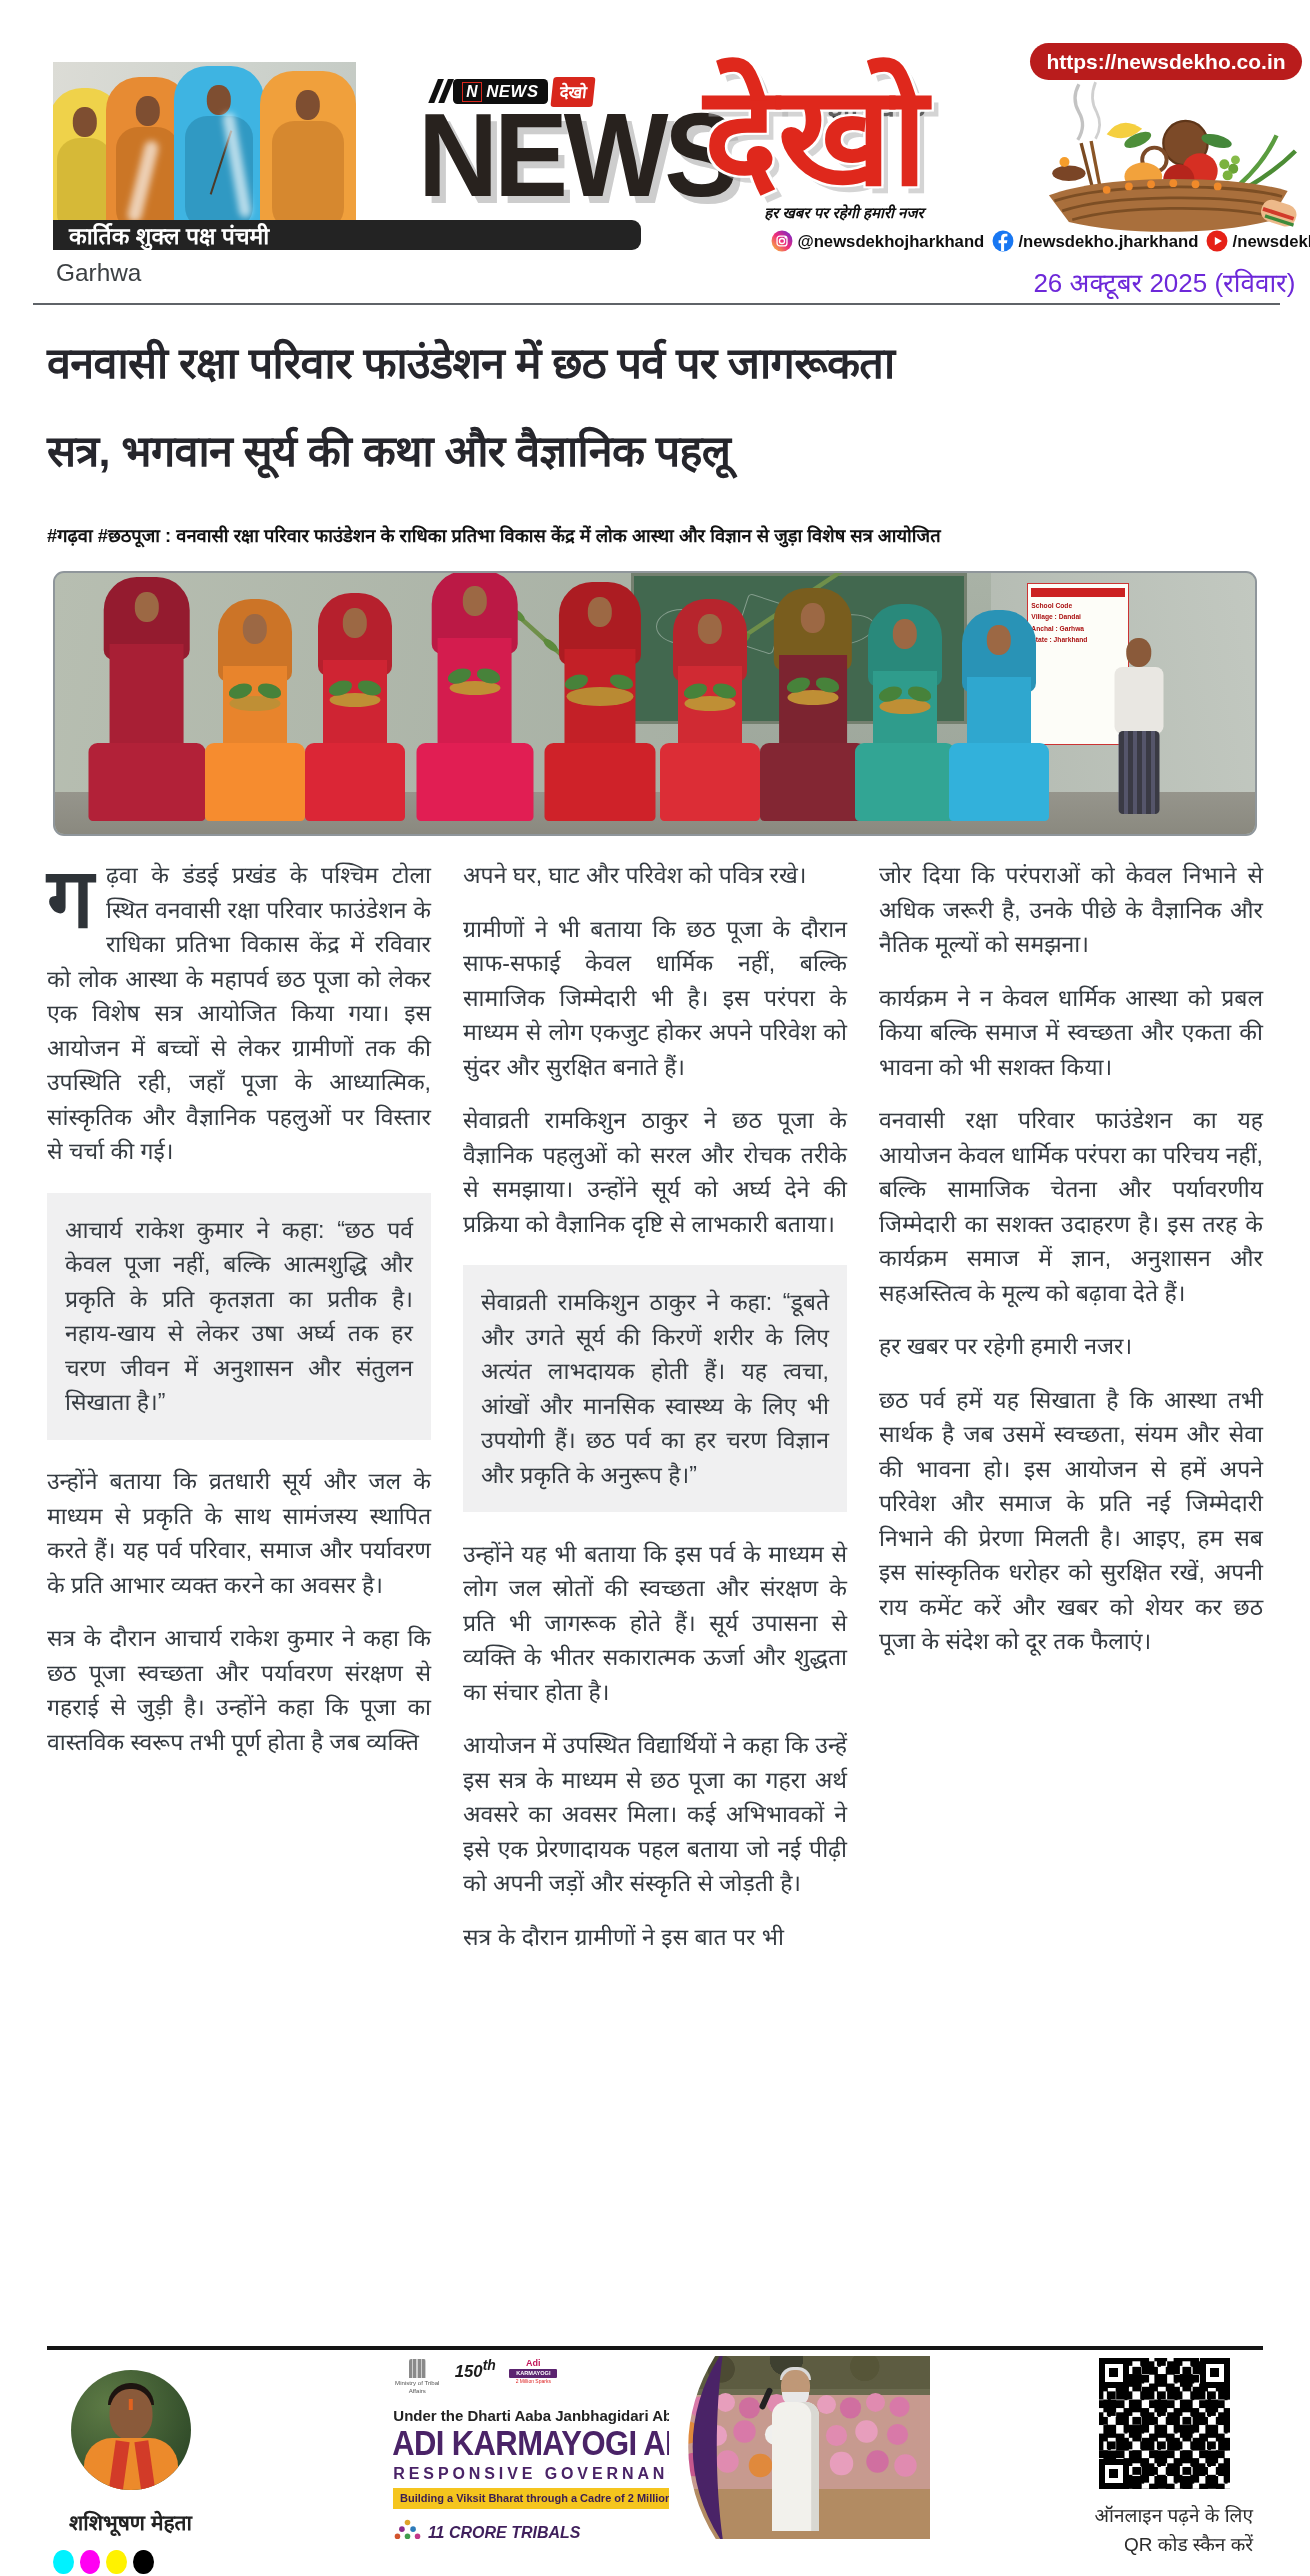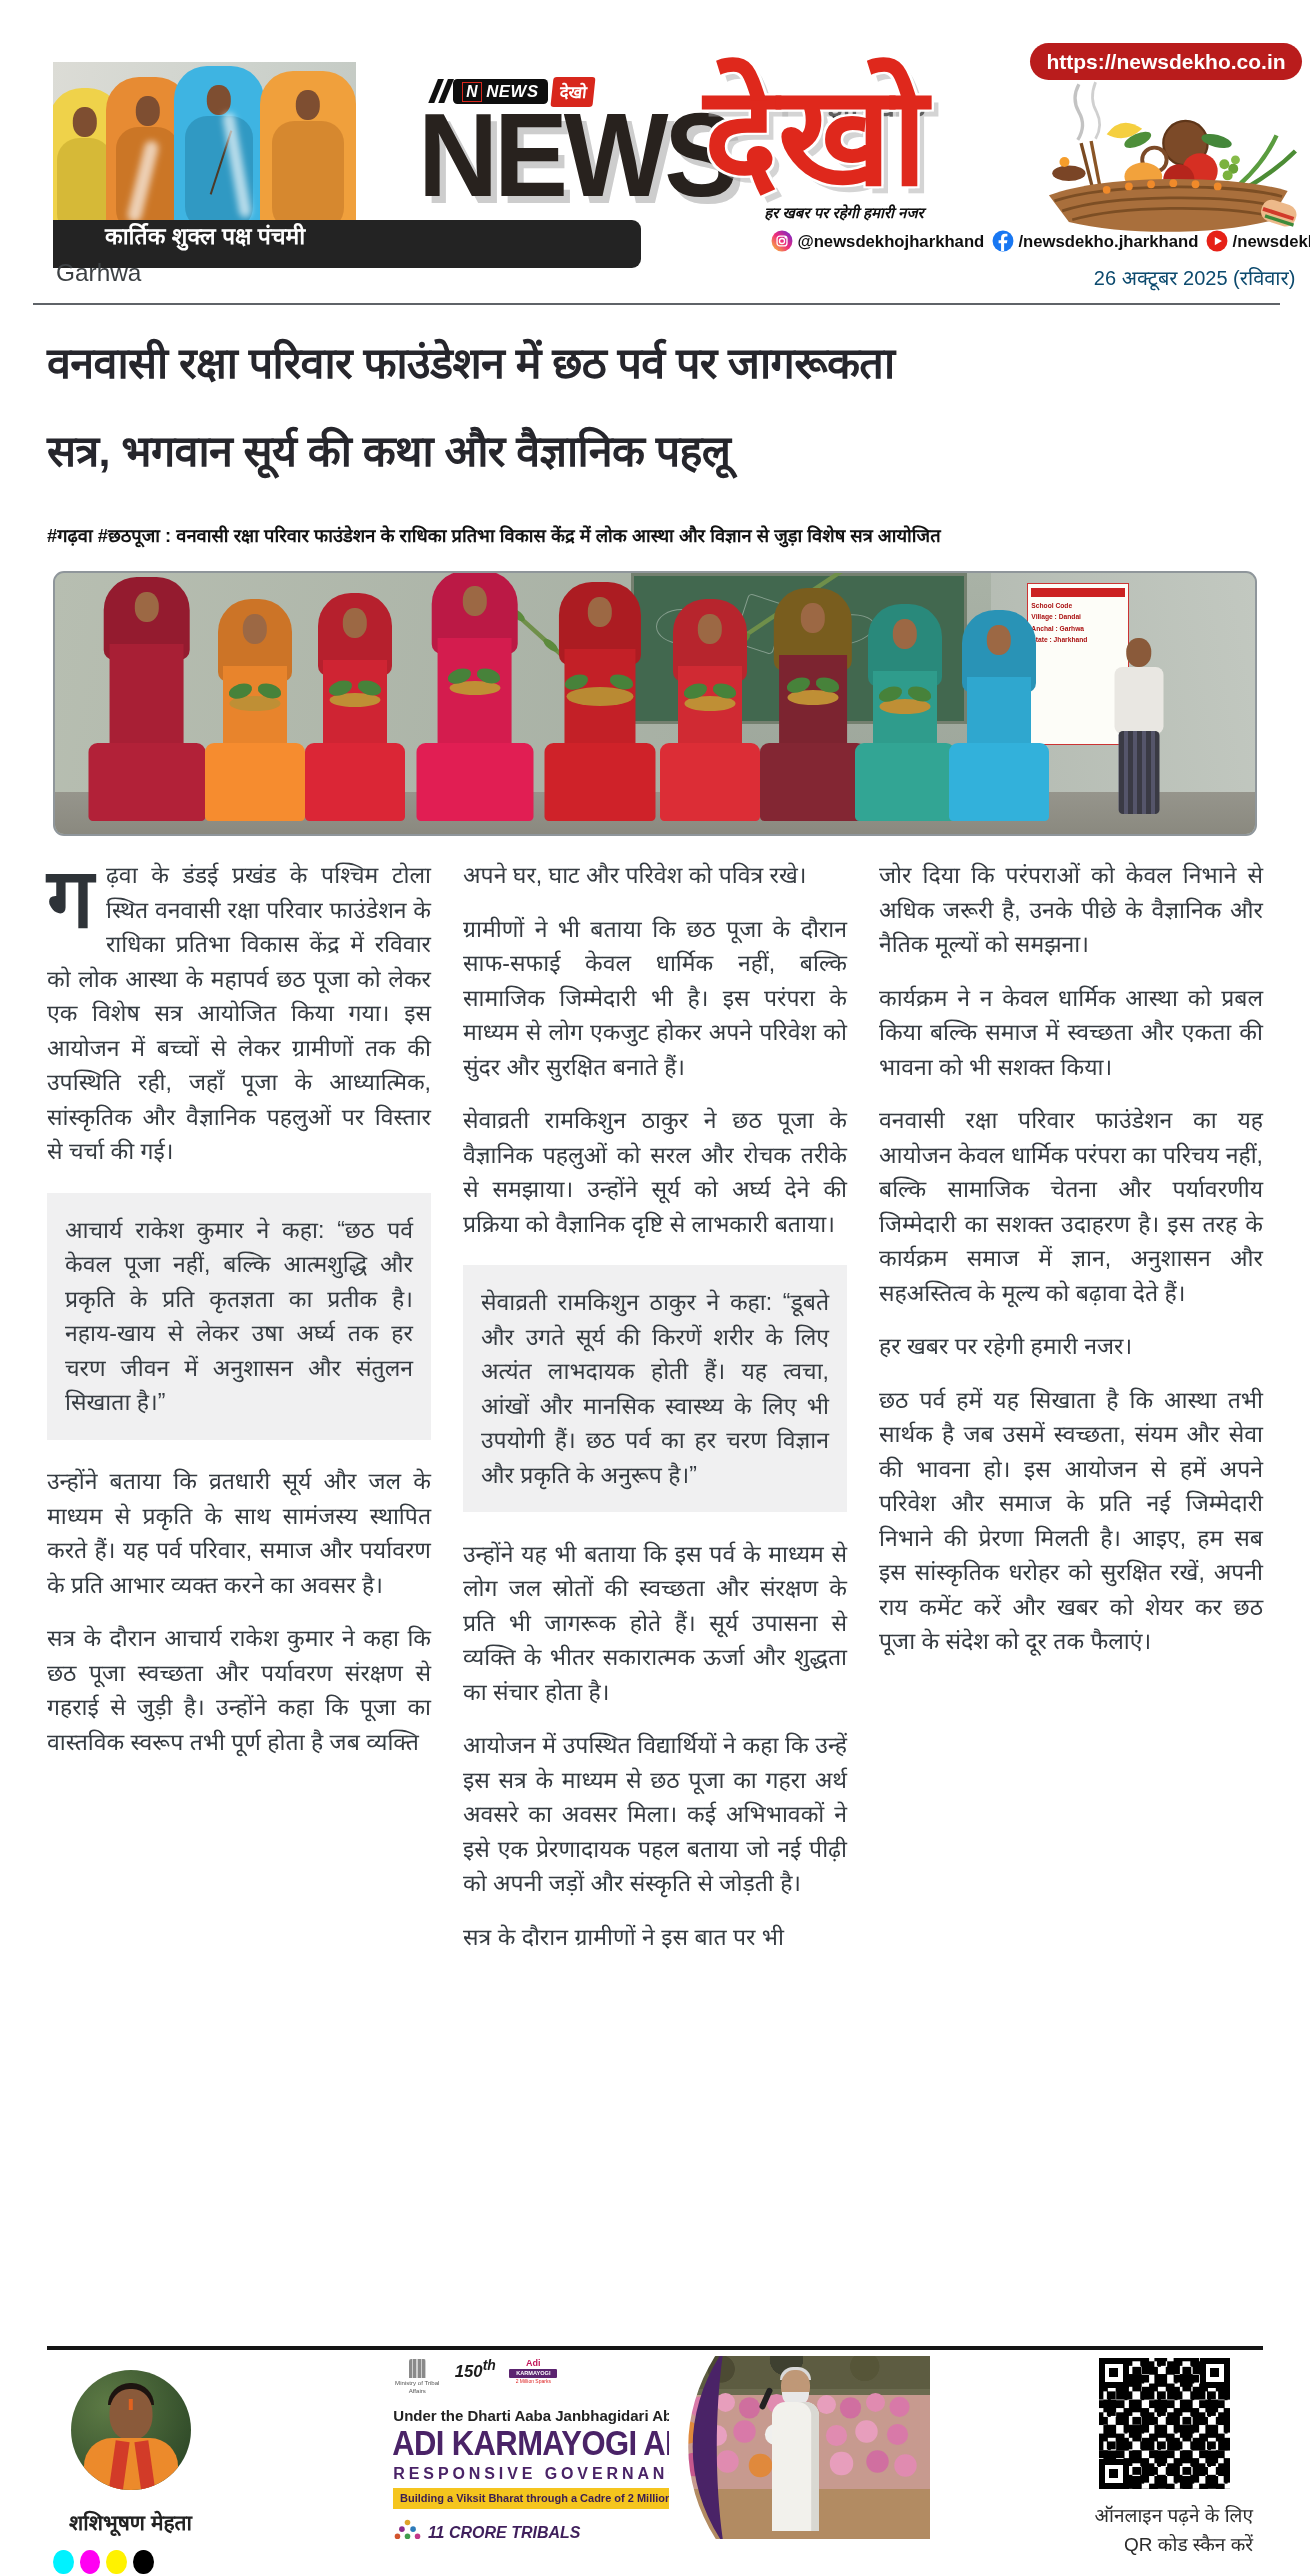--- a/index.html
+++ b/index.html
@@ -11,23 +11,23 @@
   .mast-photo{left:53px;top:62px;width:303px;height:160px;overflow:hidden;
     background:linear-gradient(100deg,#dcdcd6 0%,#cdd2cc 60%,#c3c9c3 100%);}
   .devotee{position:absolute;bottom:-5.6px;border-radius:33px 33px 0 0;}
   .devotee .head{position:absolute;top:19px;left:50%;transform:translateX(-50%);
     width:24.4px;height:30px;border-radius:46%;background:#7e4e31;}
   .devotee .fold{position:absolute;left:12%;top:50px;width:76%;height:70%;
     border-radius:22px;filter:brightness(.9);opacity:.55;}
   .smoke{position:absolute;background:rgba(255,255,255,.65);filter:blur(3.3px);border-radius:11px;}
   .stick{position:absolute;width:2.2px;height:67px;background:#4c3a28;transform:rotate(18deg);}
 
-  .calendar-band{left:53px;top:220px;width:588px;height:48px;background:#232323;
+  .calendar-band{left:53px;top:220px;width:588px;height:30px;background:#232323;
     border-radius:0 9px 9px 0;color:#fff;font-size:23px;font-weight:bold;
-    line-height:32px;padding-left:52px;box-sizing:border-box;white-space:nowrap;}
+    line-height:32px;padding-left:16px;box-sizing:border-box;white-space:nowrap;}
 
   .badge{left:433px;top:77px;height:29px;display:flex;align-items:center;gap:4.4px;}
   .badge .slash{width:5.6px;height:24.4px;background:#111;transform:skewX(-22deg);}
   .badge .blackbox{display:flex;align-items:center;gap:4.4px;background:#0e0e0e;
     border-radius:4.4px;padding:2.2px 9px;height:25.5px;box-sizing:border-box;}
   .badge .nbox{border:1.7px solid #d8271c;color:#fff;font-weight:900;font-style:italic;
     font-size:15.6px;padding:0 3.3px;line-height:18px;}
   .badge .btxt{color:#fff;font-weight:900;font-style:italic;font-size:16.7px;letter-spacing:0.6px;}
   .badge .redbox{background:#d8271c;border-radius:3.3px;color:#fff;font-weight:bold;
     font-size:16.7px;padding:3.3px 7.8px;transform:skewX(-6deg);}
@@ -44,21 +44,21 @@
   .url-pill{left:1030px;top:43px;width:272px;height:37px;background:#b91c1c;border-radius:20px;
     color:#fff;font-size:21px;font-weight:bold;display:flex;align-items:center;justify-content:center;}
   .basket-wrap{left:1040px;top:81px;width:261px;height:151px;}
 
   .social-row{left:771px;top:230px;display:flex;align-items:center;gap:7.8px;white-space:nowrap;}
   .social-item{display:flex;align-items:flex-end;gap:4.4px;font-size:16.7px;font-weight:800;color:#101010;}
   .social-item svg{width:22px;height:22px;display:block;}
 
   
   .location{left:56px;top:259px;font-size:24.4px;color:#3c4043;}
-  .issue-date{right:15.6px;top:264px;font-size:20px;color:#0c4a6e;}
+  .issue-date{right:15.6px;top:264px;font-size:26px;color:#6d28d9;}
   .rule-top{left:33px;top:303px;width:1247px;height:2.2px;background:#5f6368;}
 
   
   .headline{left:47px;top:319px;width:1233px;font-weight:800;color:#26262c;
     font-size:43px;line-height:2.05;letter-spacing:-0.6px;}
   .headline div{white-space:nowrap;}
   .subheadline{left:47px;top:522px;width:1233px;font-size:18.3px;font-weight:bold;color:#121212;}
 
   
   .photo{left:53px;top:571px;width:1204px;height:265px;border:2.8px solid #8f969b;

